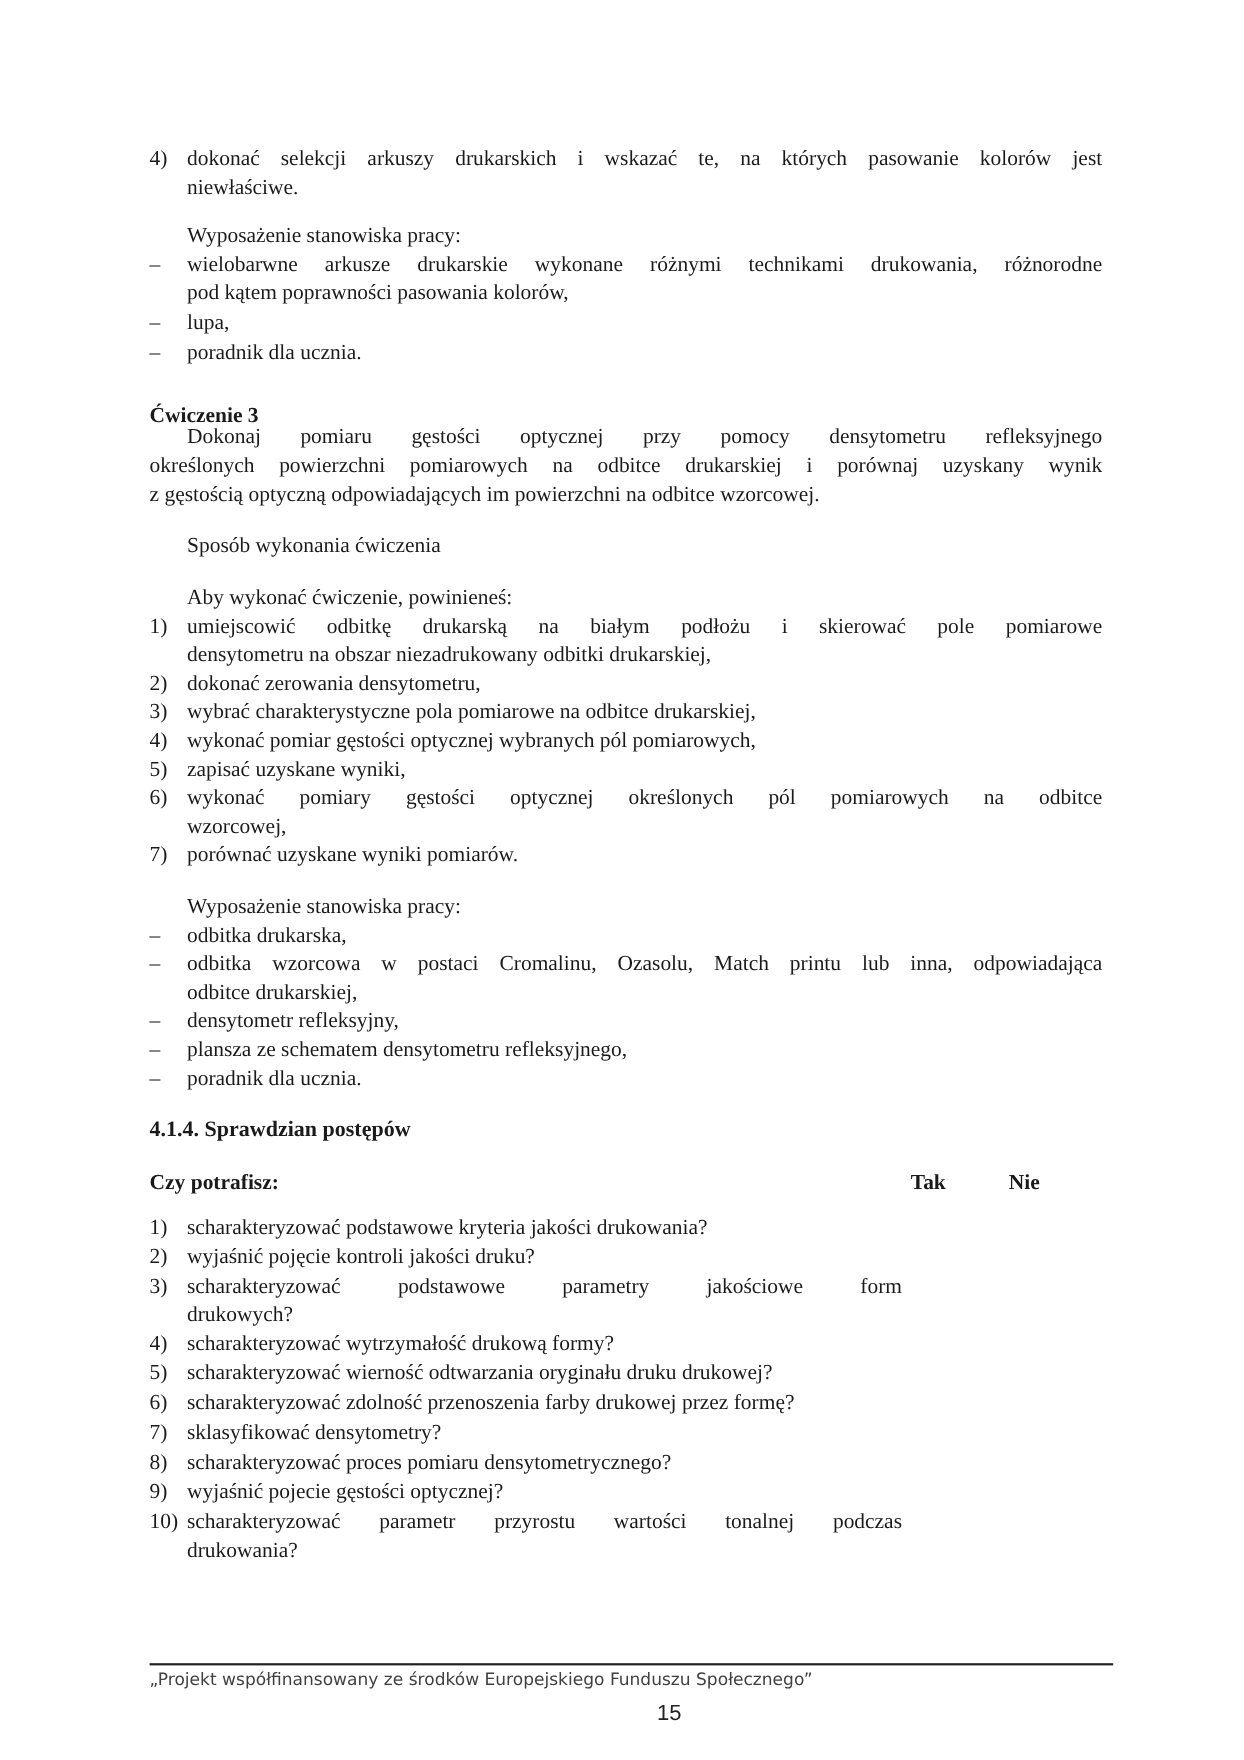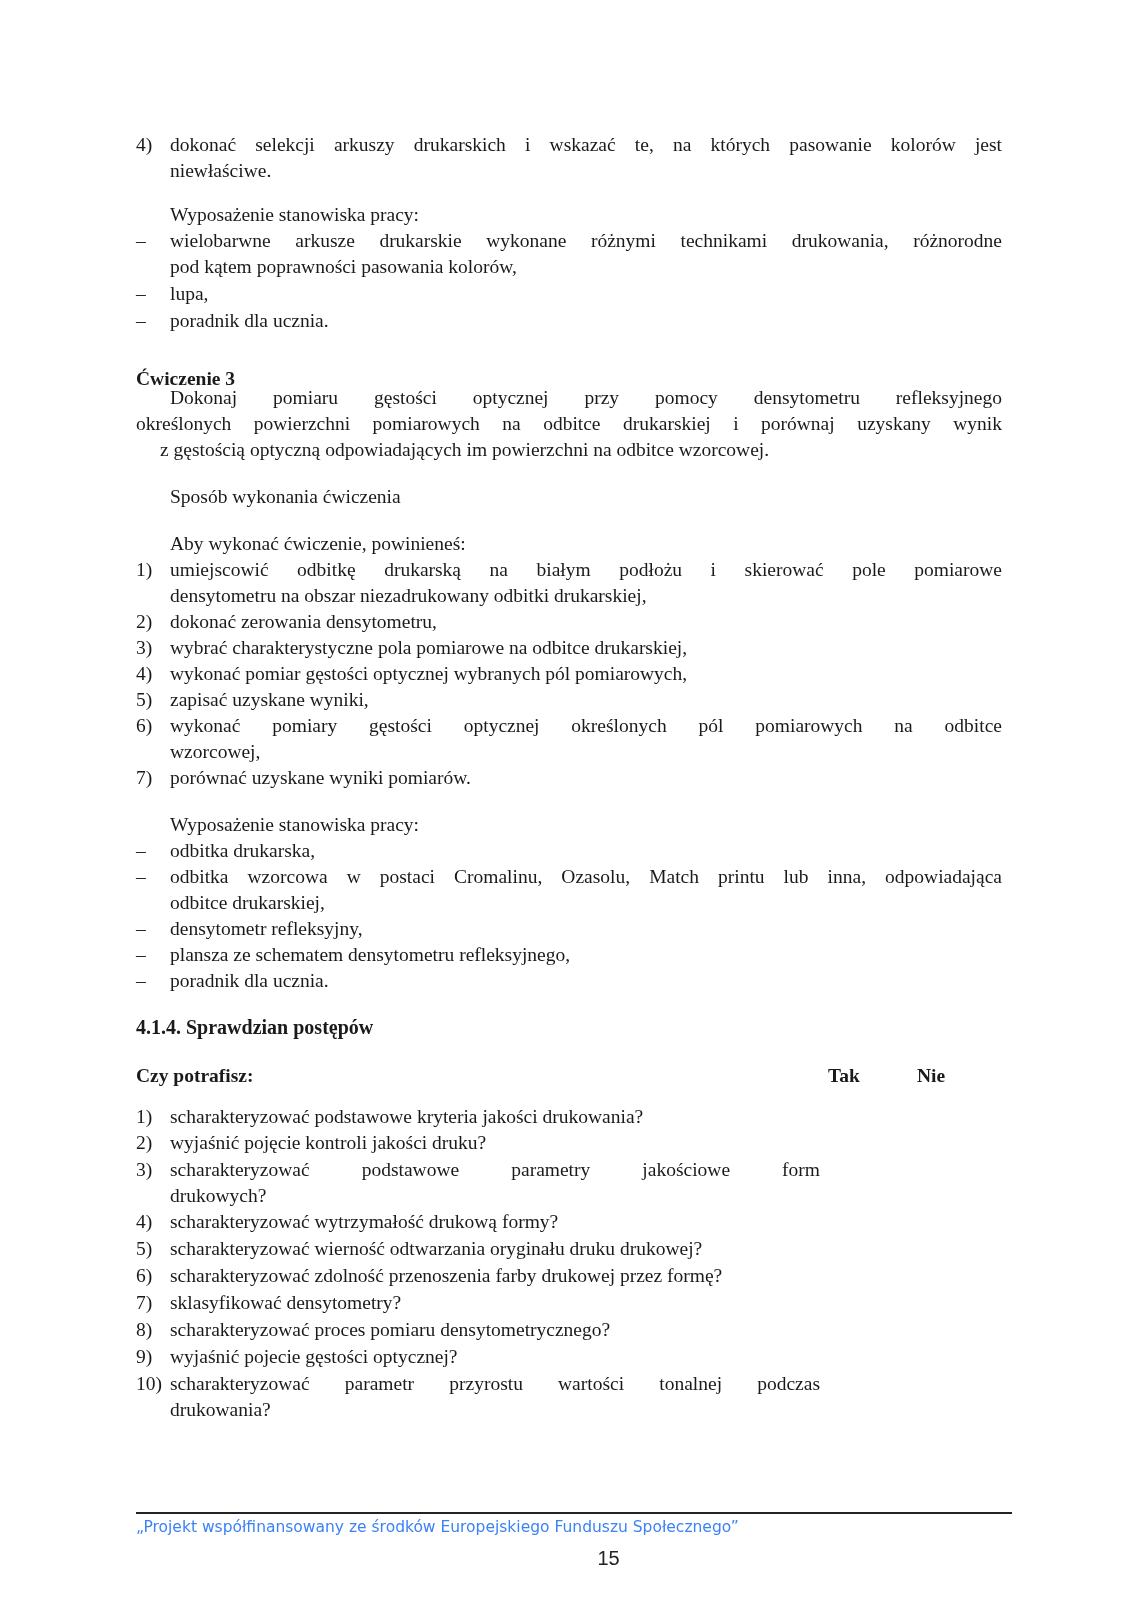--- a/index.html
+++ b/index.html
@@ -8,21 +8,21 @@
   .page { position: absolute; left: 136px; top: 0; width: 866px; }
   .line { position: absolute; left: 0; white-space: nowrap; line-height: 26px; }
   .num { position: absolute; left: 0; }
   .txt { position: absolute; left: 34px; text-align: center; }
   .justify { display: block; text-align: justify; text-align-last: justify; width: 832px; }
   .just-full { display: block; text-align: justify; text-align-last: justify; width: 866px; }
   .just-q { display: block; text-align: justify; text-align-last: justify; width: 650px; }
   .bold { font-weight: bold; }
   .h2 { font-size: 20px; font-weight: bold; }
   .rule { position: absolute; left: 136px; top: 1512px; width: 876px; height: 2px; background: #222; }
-  .footer { position: absolute; left: 136px; top: 1518px; font-family: "DejaVu Sans", sans-serif; font-size: 15.5px; color: #3b82f6; }
+  .footer { position: absolute; left: 136px; top: 1518px; font-family: "DejaVu Sans", sans-serif; font-size: 15.5px; color: #404040; }
   .pagenum { position: absolute; left: 0; width: 1131px; top: 1547px; text-align: center;
              font-family: "Liberation Sans", sans-serif; font-size: 20px; color: #222; margin-left: 43px; }
 </style>
 </head>
 <body>
 
 <div class="page">
 
   <div class="line" style="top:132px;">
     <span class="num">4)</span>
@@ -51,21 +51,21 @@
     <span class="txt">poradnik dla ucznia.</span>
   </div>
 
   <div class="line bold" style="top:366px;">Ćwiczenie 3</div>
   <div class="line" style="top:385px;">
     <span class="txt justify">Dokonaj pomiaru gęstości optycznej przy pomocy densytometru refleksyjnego</span>
   </div>
   <div class="line" style="top:411px;">
     <span class="just-full">określonych powierzchni pomiarowych na odbitce drukarskiej i porównaj uzyskany wynik</span>
   </div>
-  <div class="line" style="top:437px;margin-left:24px;">
+  <div class="line" style="top:437px;">
     <span>z gęstością optyczną odpowiadających im powierzchni na odbitce wzorcowej.</span>
   </div>
 
   <div class="line" style="top:484px;">
     <span class="txt">Sposób wykonania ćwiczenia</span>
   </div>
 
   <div class="line" style="top:531px;">
     <span class="txt">Aby wykonać ćwiczenie, powinieneś:</span>
   </div>

